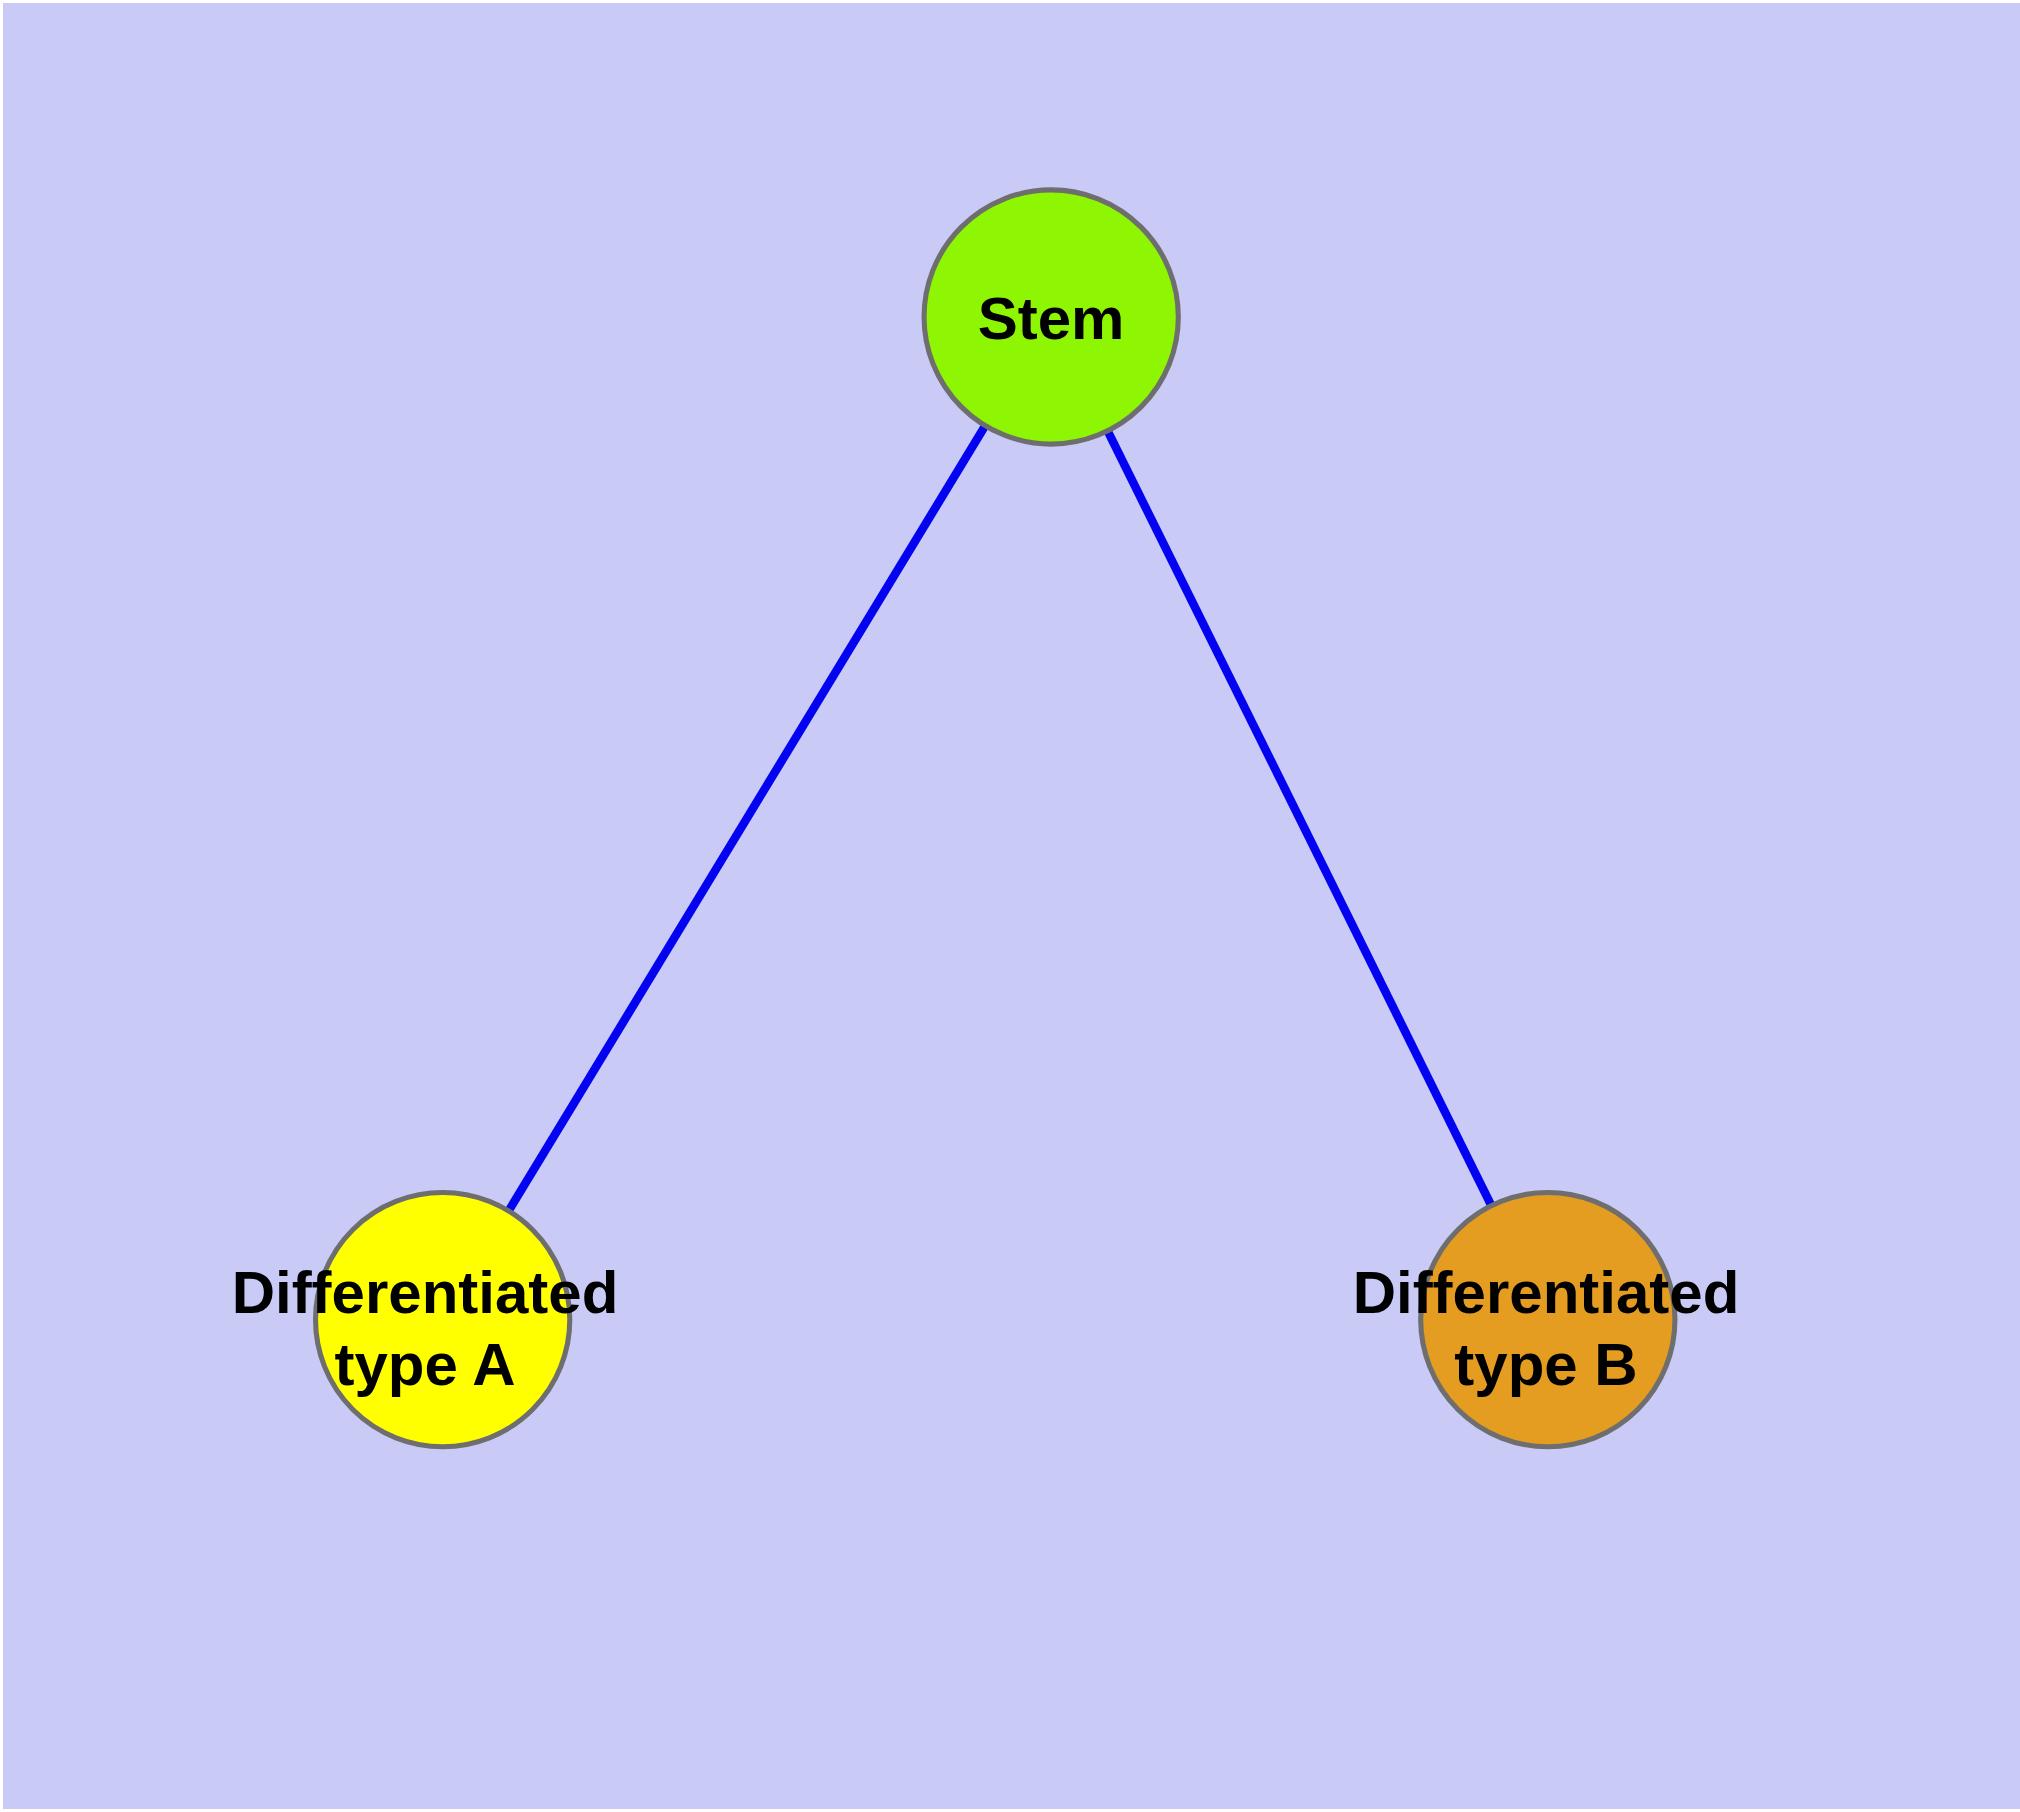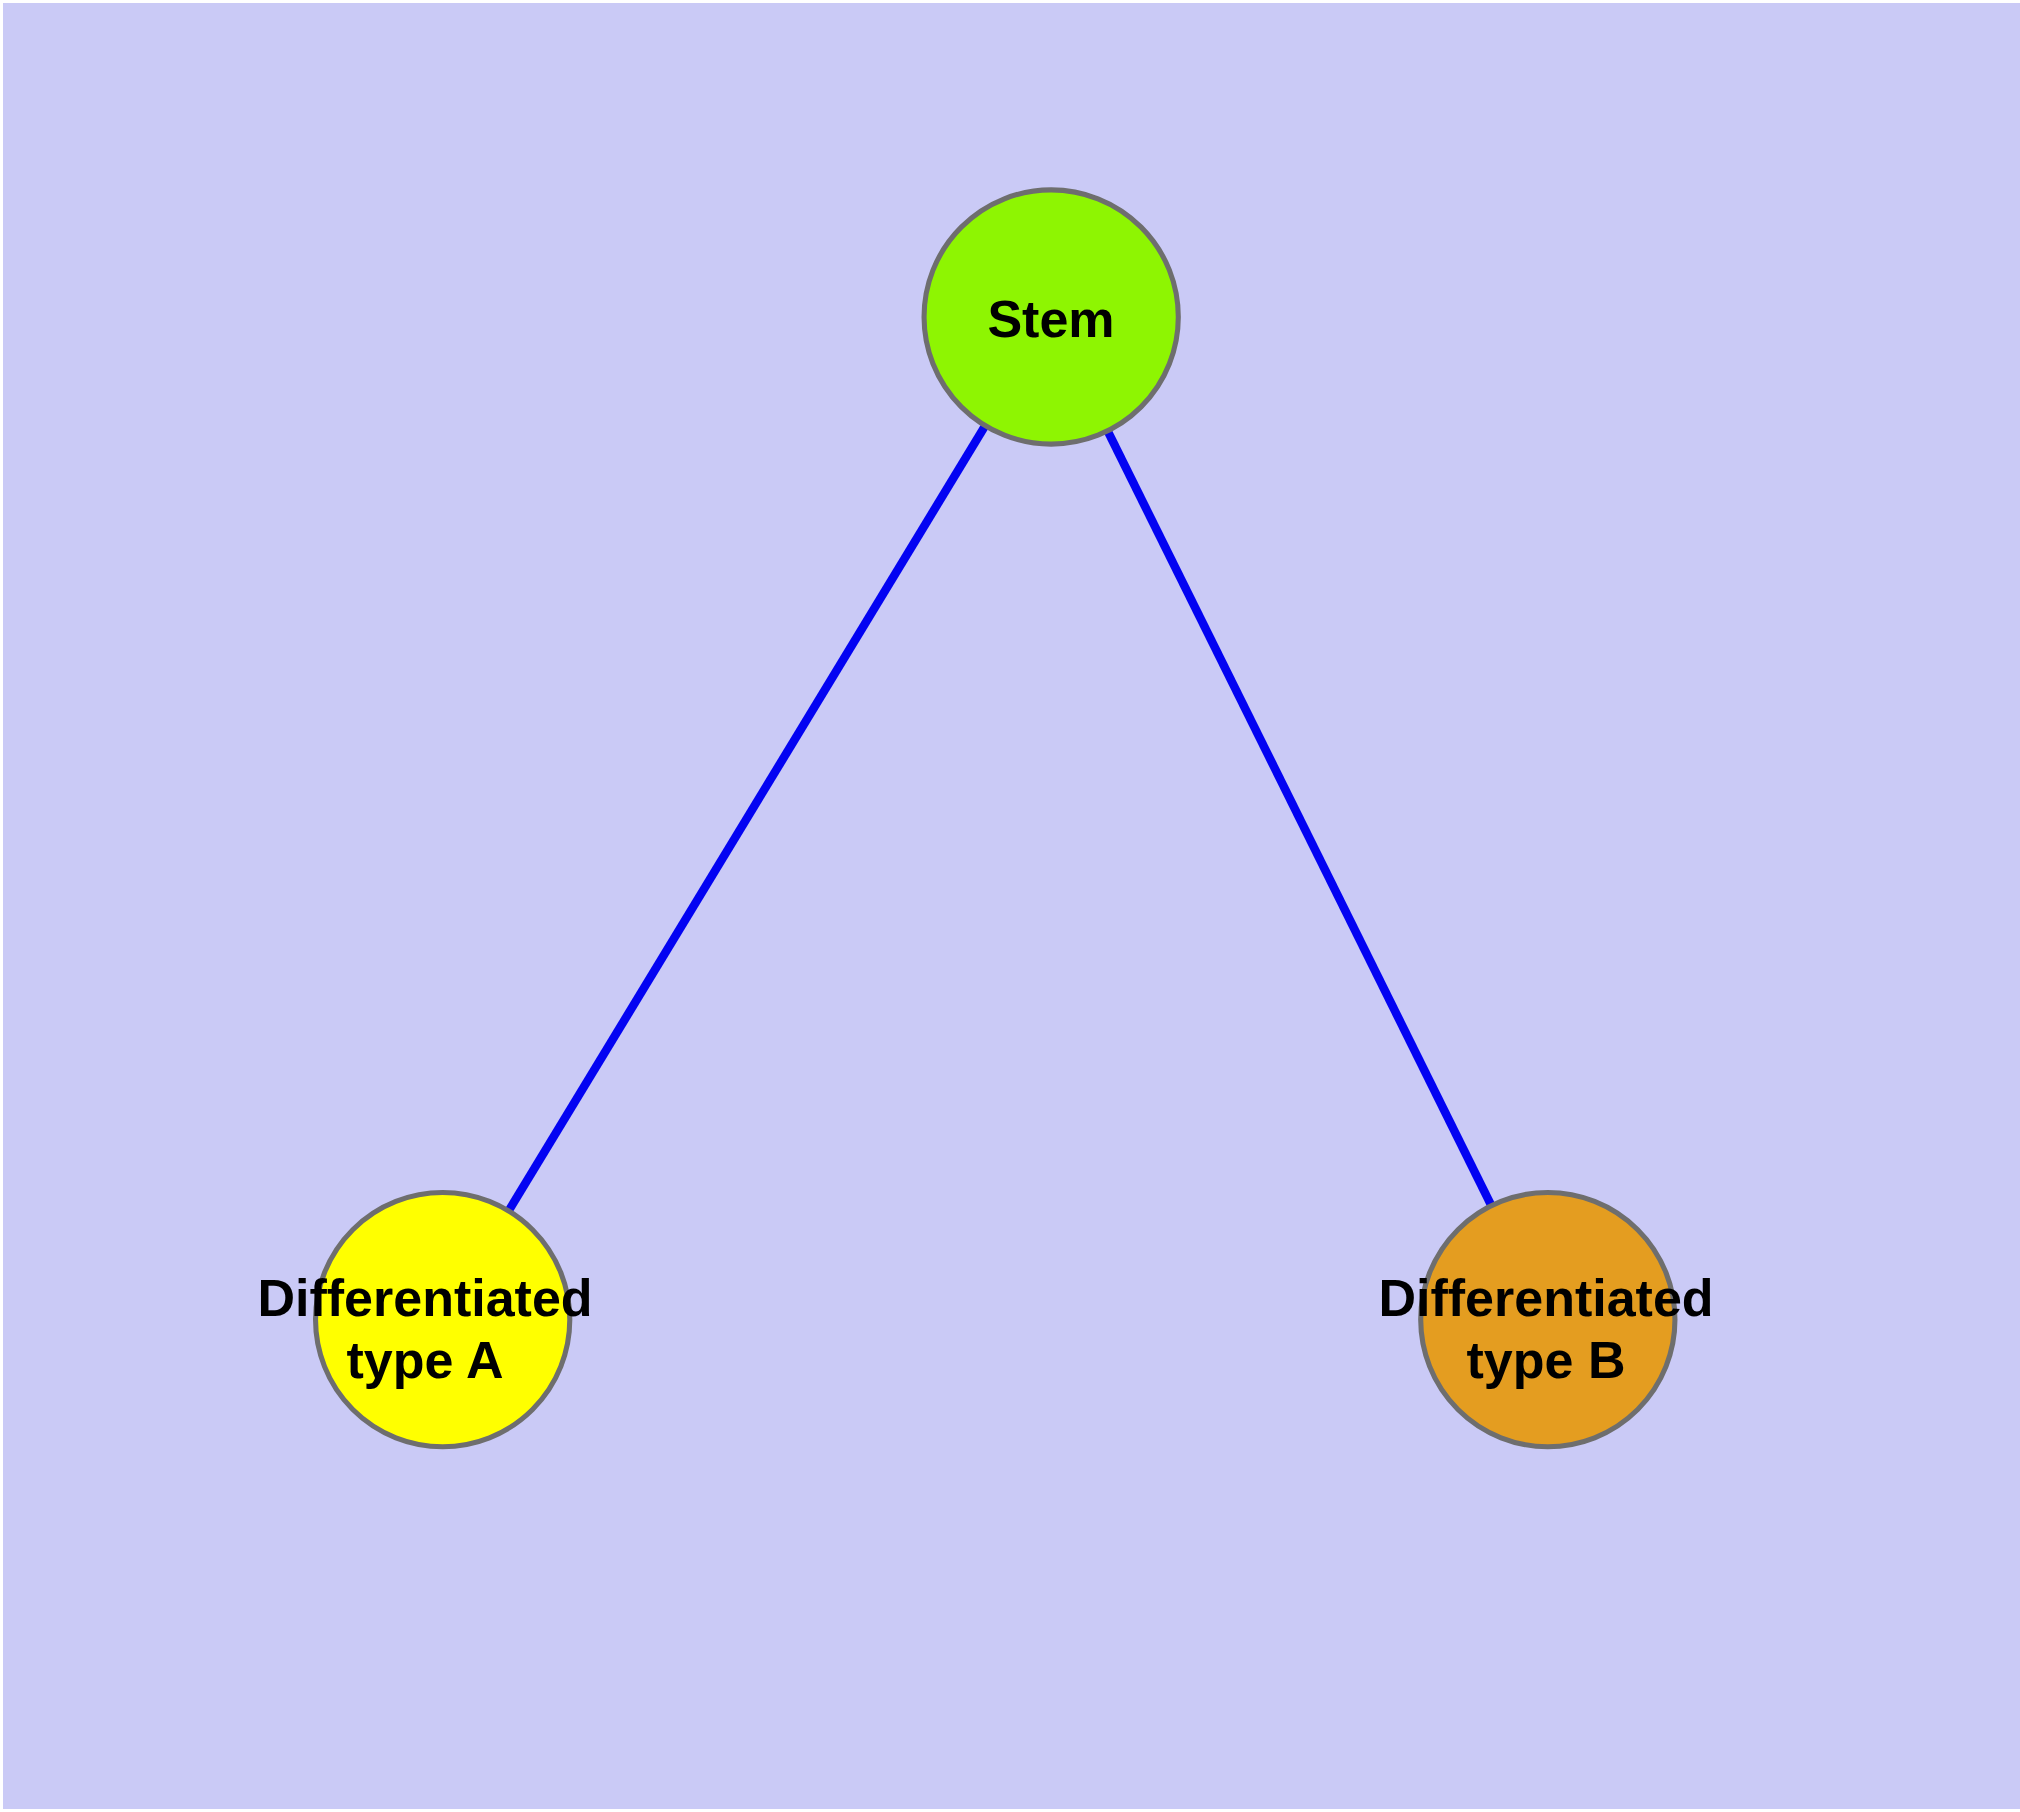--- a/index.html
+++ b/index.html
@@ -35,21 +35,21 @@
     stroke-width: 10px;
     stroke-linecap: butt;
   }
   .node-circle {
     stroke-width: 6px;
   }
   .nlabel {
     position: absolute;
     transform: translate(-50%, -50%);
     font-weight: 700;
-    font-size: 52px;
+    font-size: 60px;
     line-height: 1.2;
     color: #000000;
     white-space: pre-line;
     text-align: center;
     pointer-events: none;
   }
 </style>
 </head>
 <body>
 

